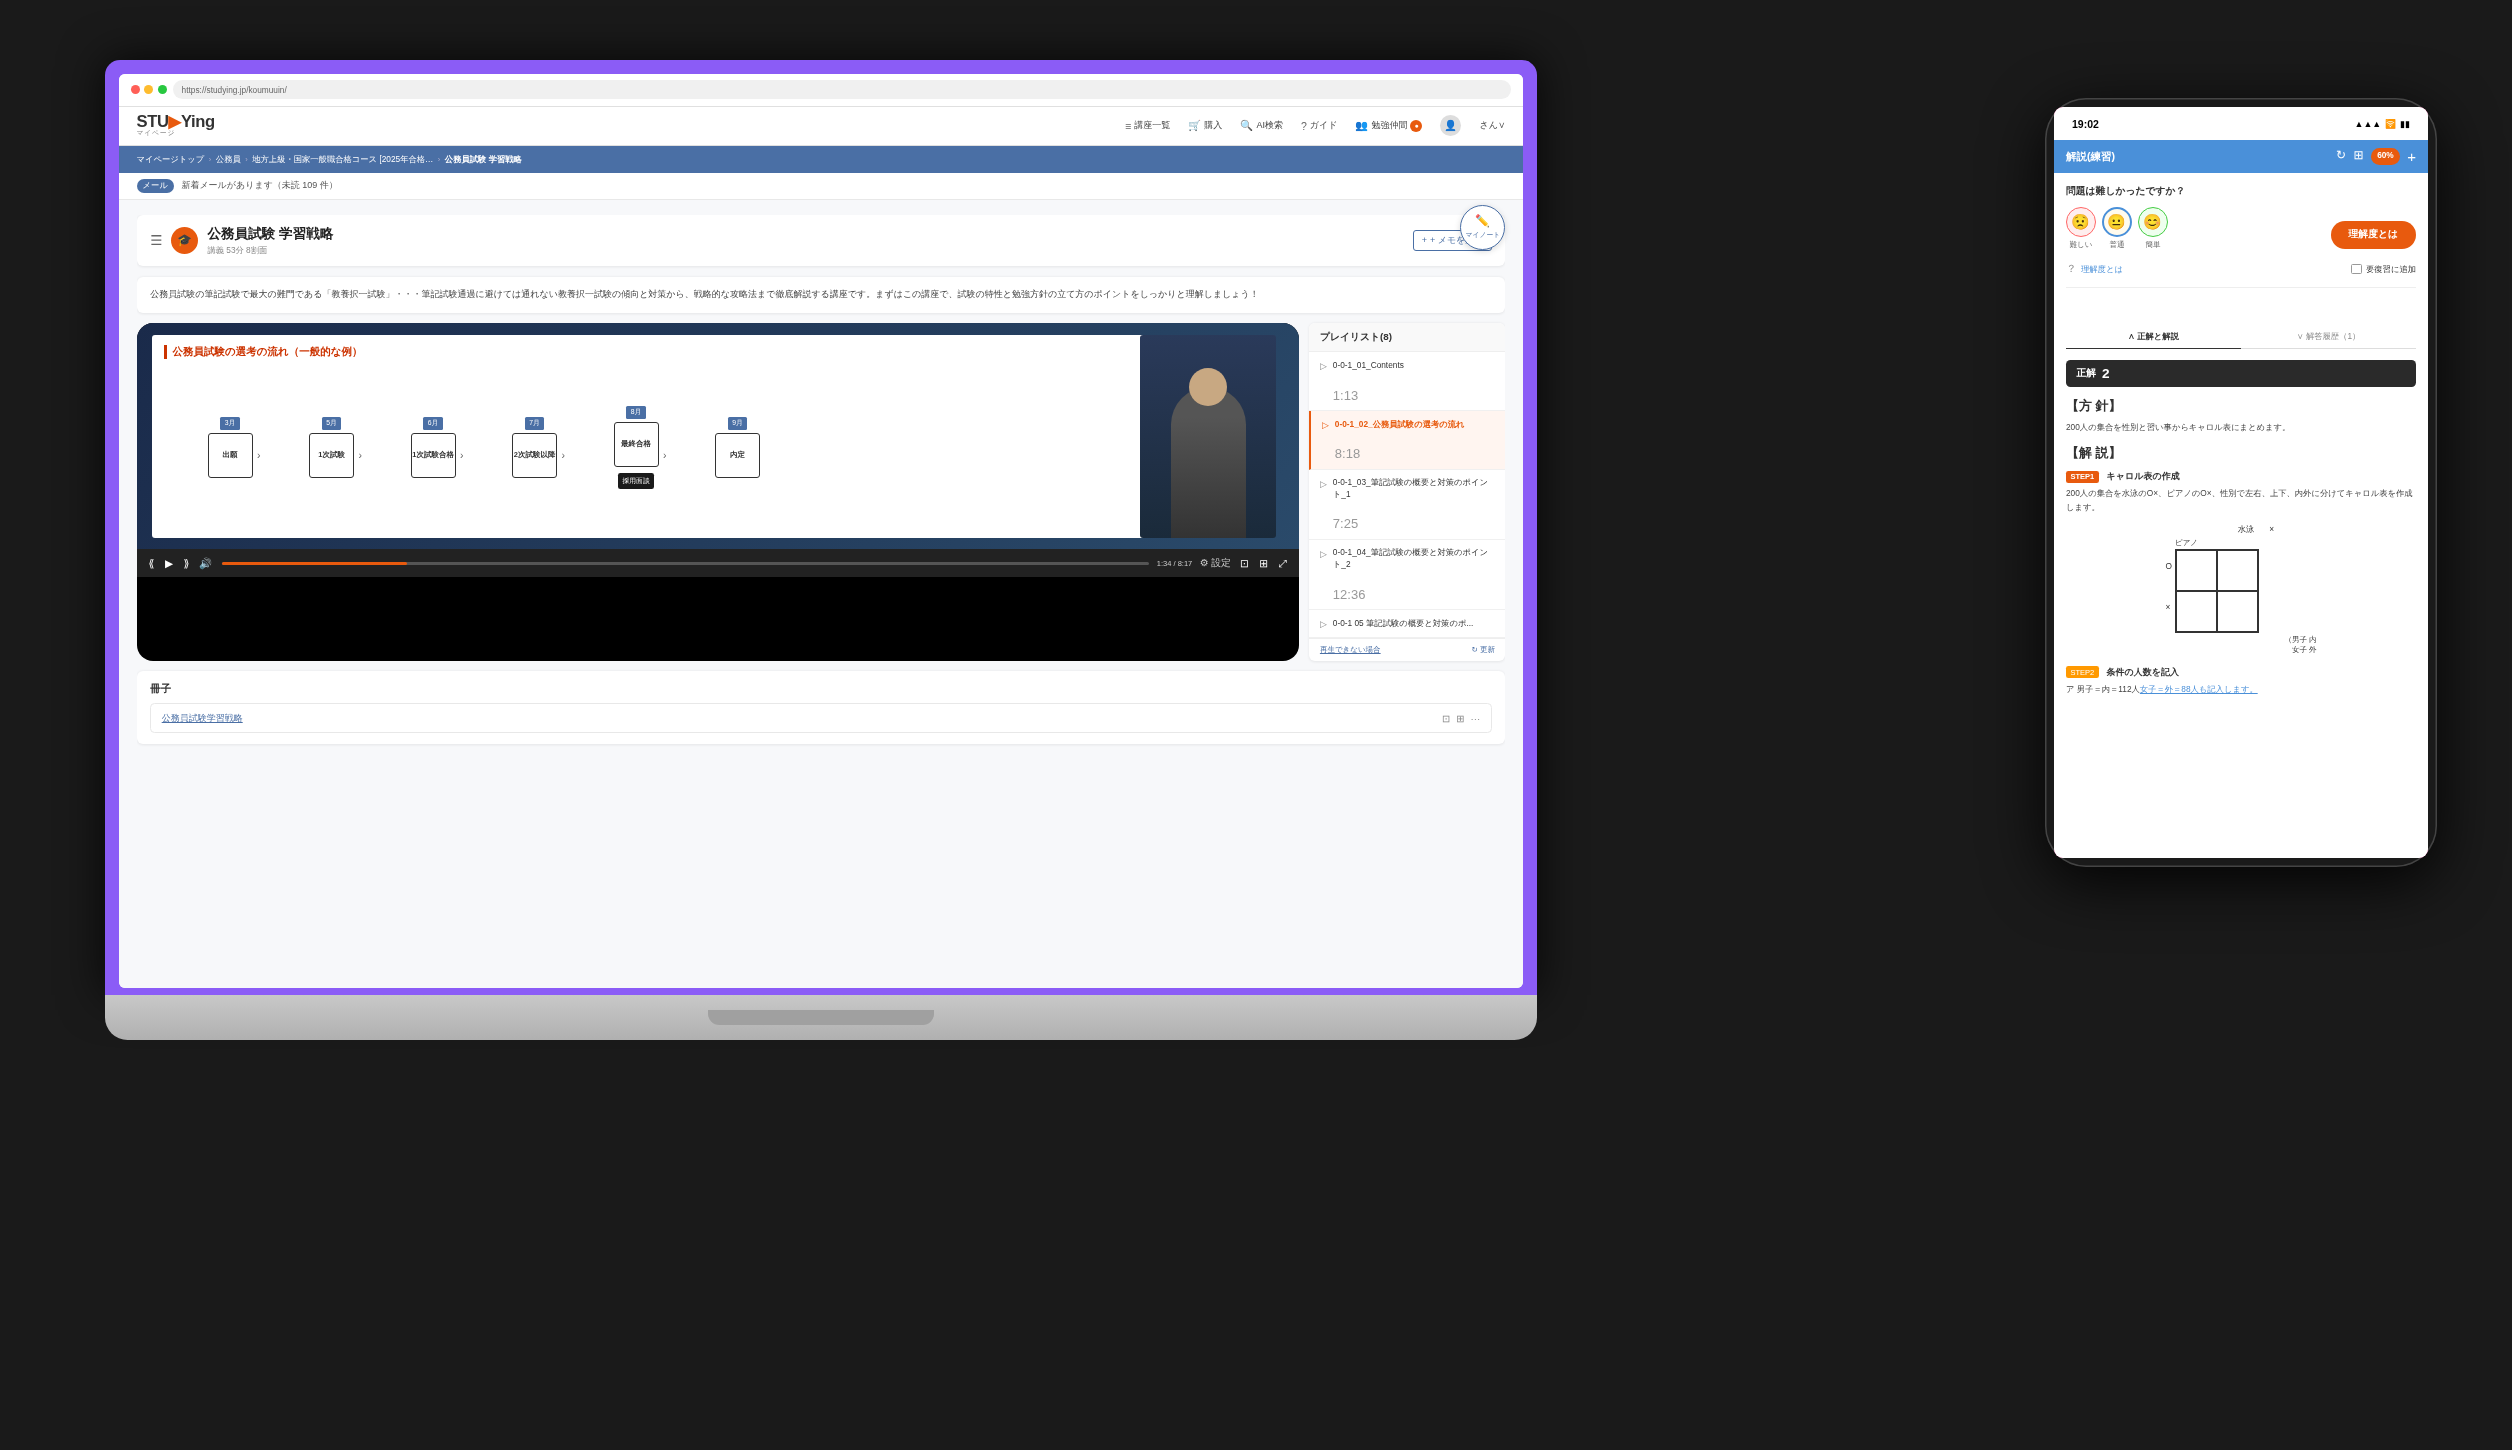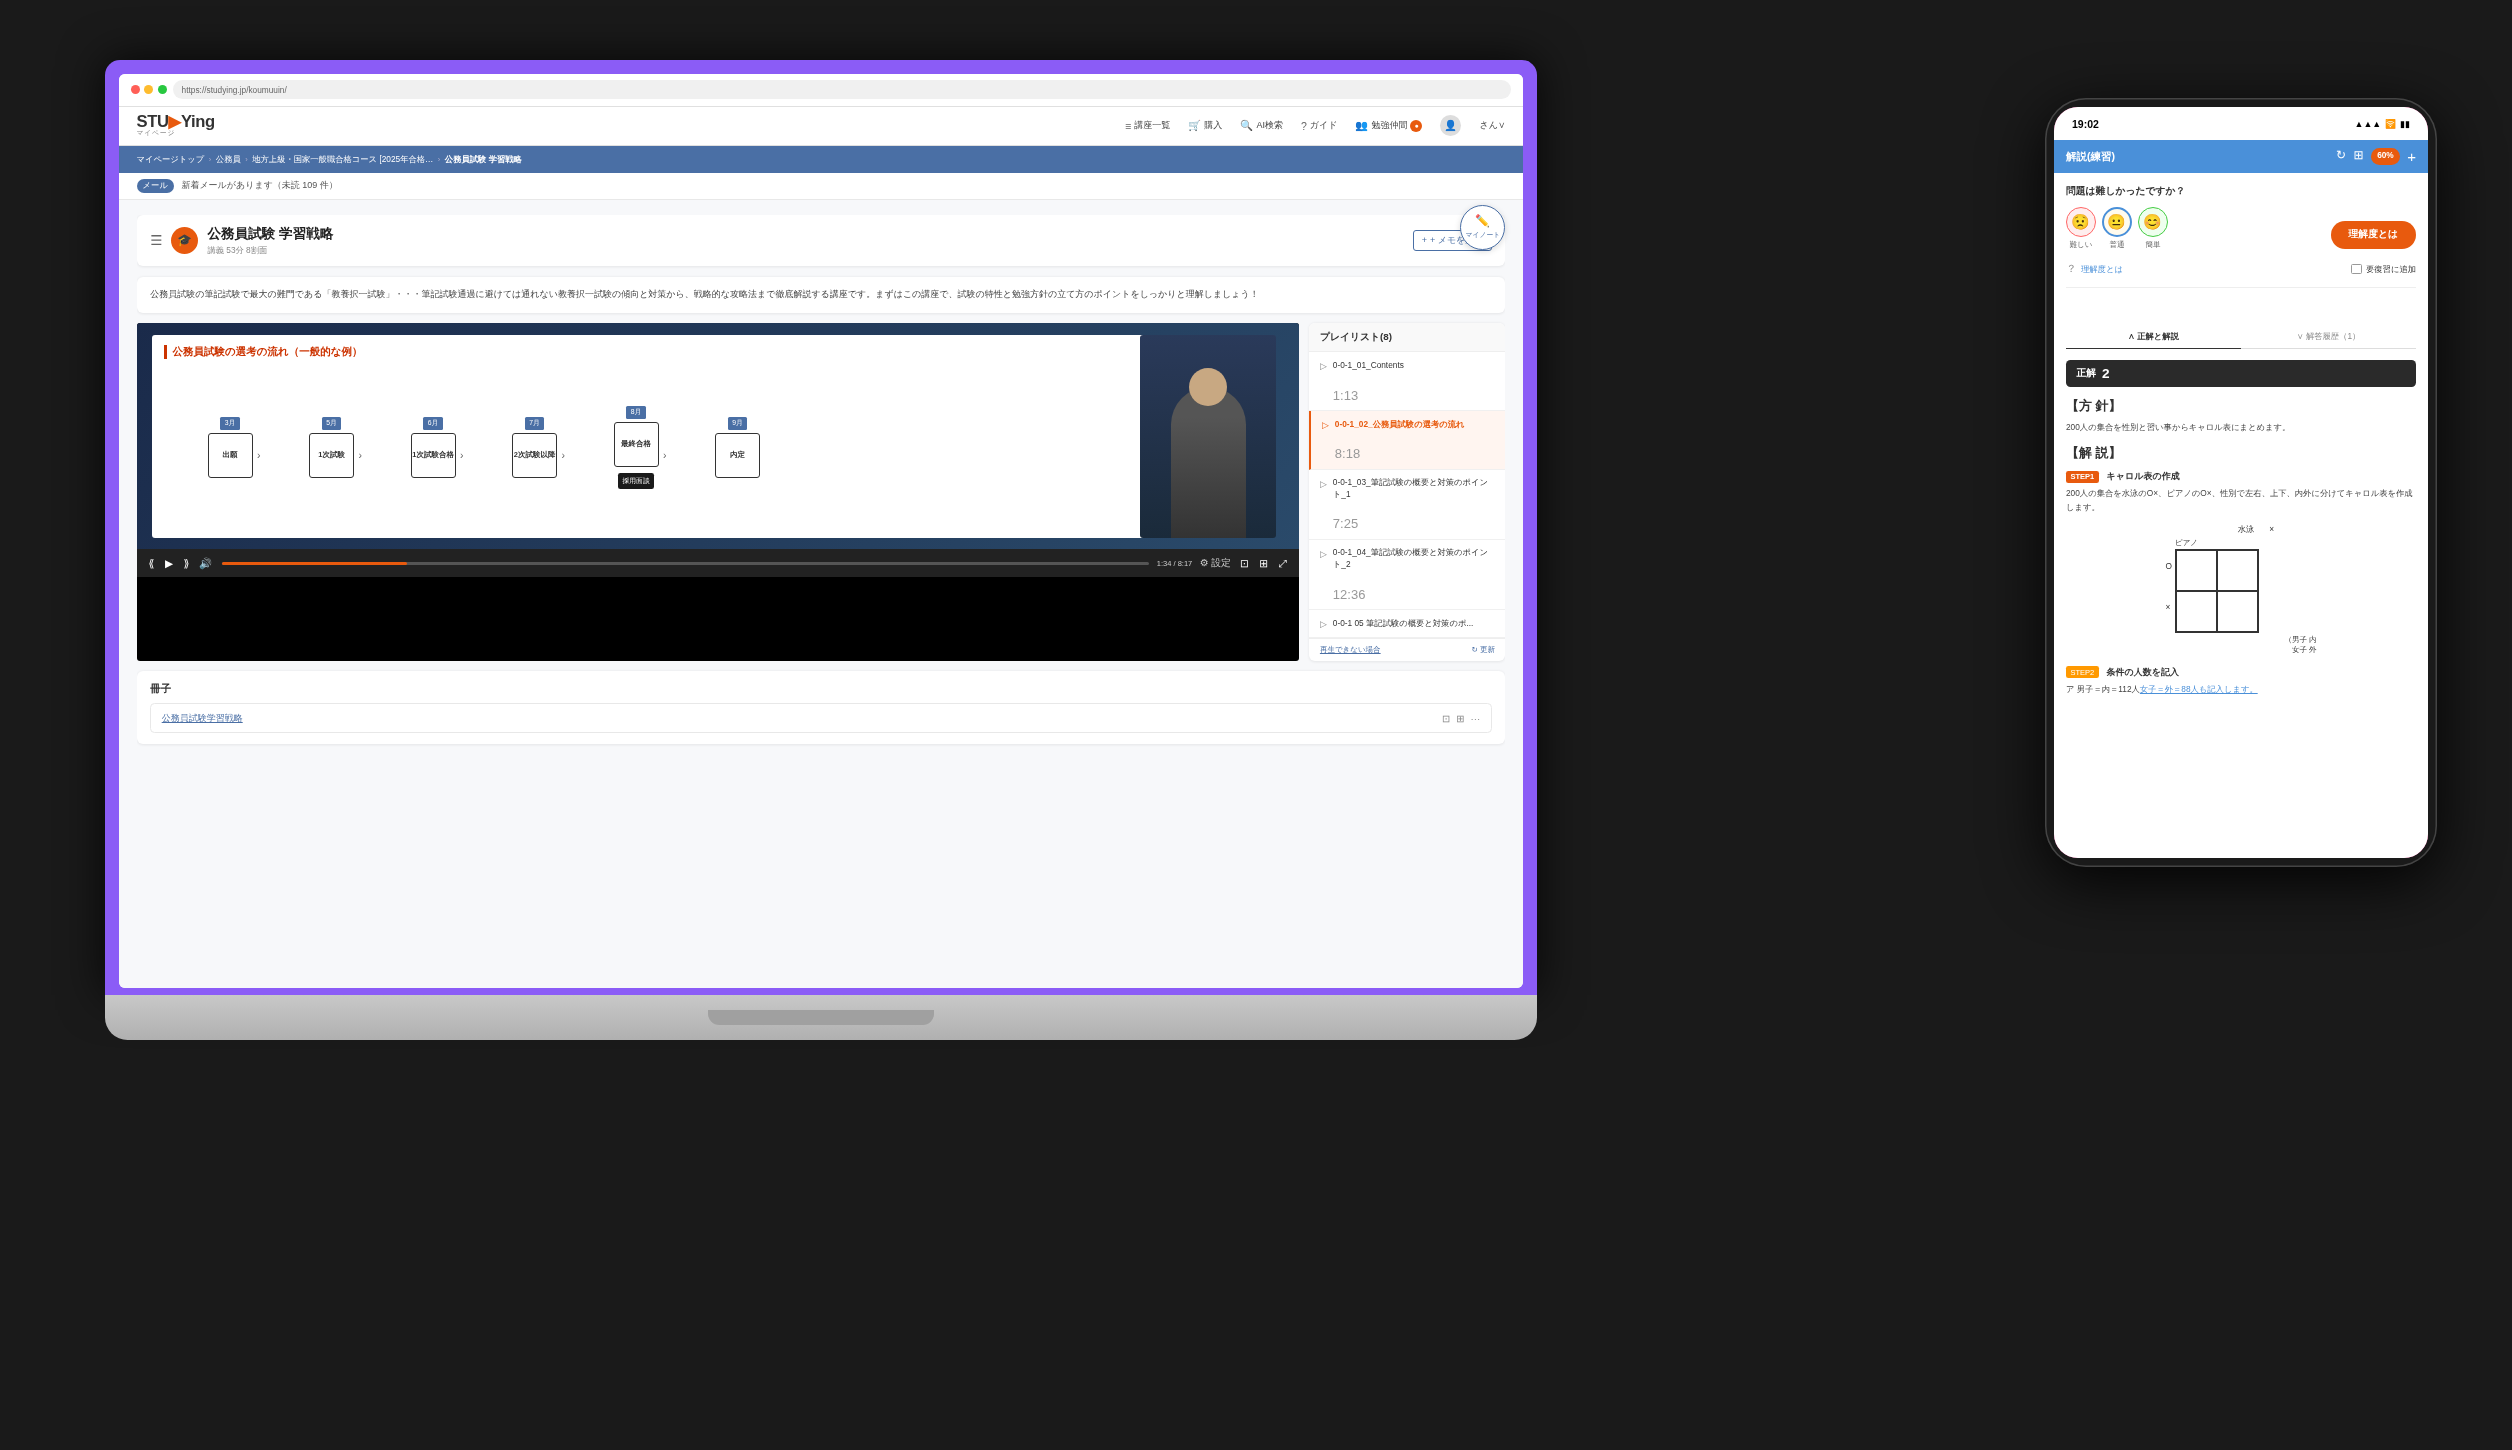--- a/index.html
+++ b/index.html
@@ -311,21 +311,21 @@
     
     .video-area {
       display: flex;
       gap: 10.5px;
       margin-bottom: 10.5px;
     }
 
     .video-player {
       flex: 1;
       background: #000;
-      border-radius: 3px;
+      border-radius: 16px;
       overflow: hidden;
       position: relative;
     }
 
     .video-content {
       width: 100%;
       height: 226px;
       background: linear-gradient(135deg, #1a2a4a 0%, #2a4a6a 100%);
       position: relative;
       display: flex;
@@ -657,21 +657,21 @@
       background: #1a1a1a;
       border-radius: 41px;
       padding: 9px;
       box-shadow: 0 15px 60px rgba(0,0,0,0.9), inset 0 0 0 1.5px #444;
     }
 
     .phone-screen {
       width: 100%;
       height: 100%;
       background: #ec4899;
-      border-radius: 24px;
+      border-radius: 9px;
       overflow: hidden;
       display: flex;
       flex-direction: column;
       justify-content: flex-end;
     }
 
     
     .phone-status {
       height: 33px;
       background: #fff;

